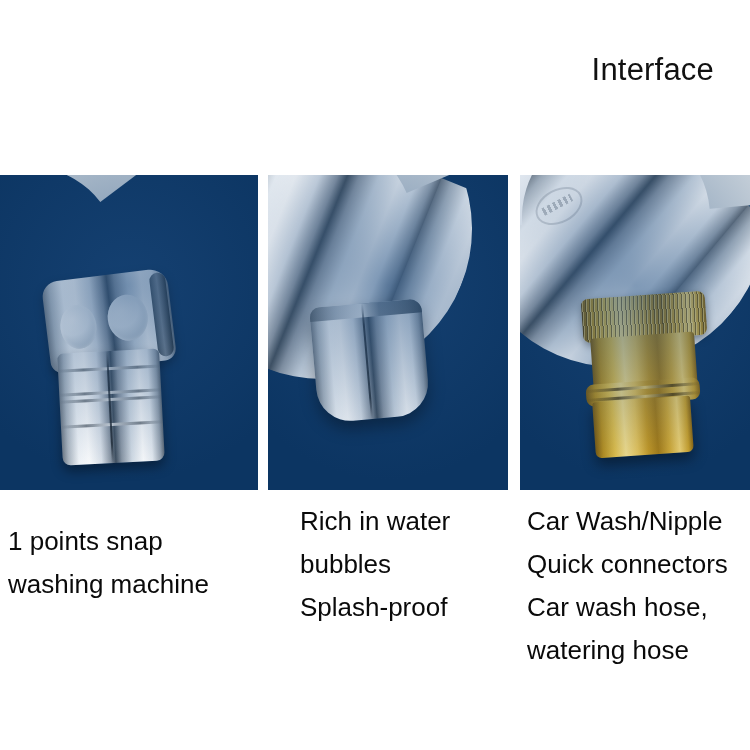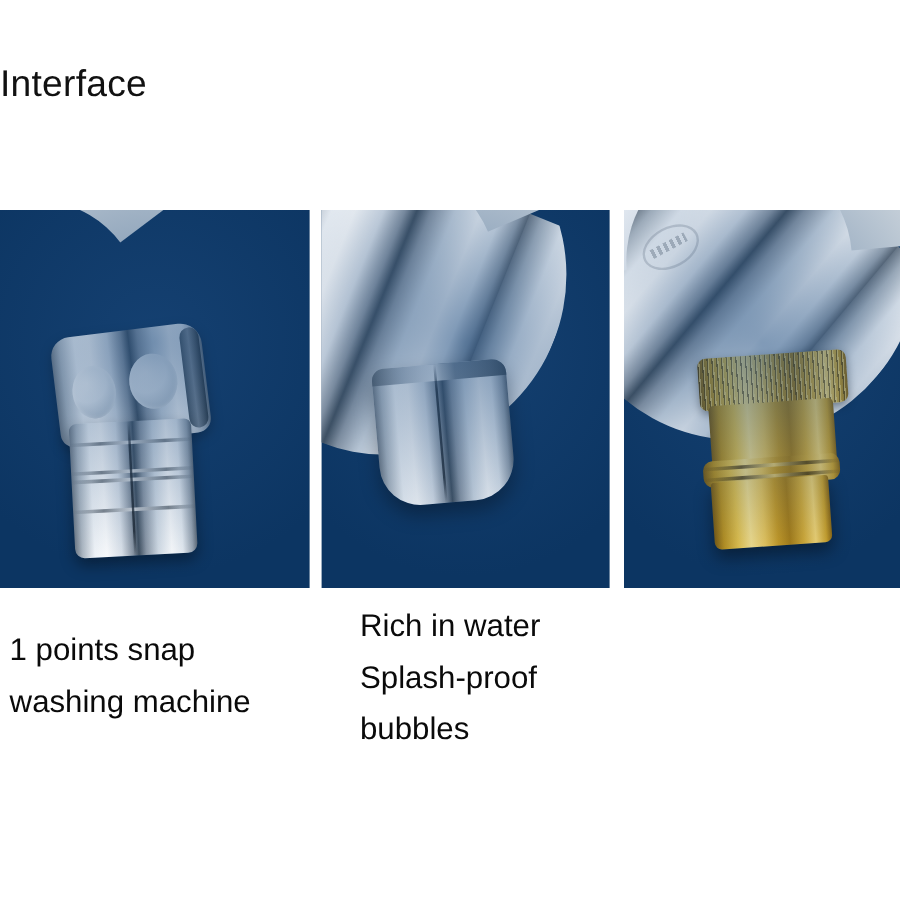--- a/index.html
+++ b/index.html
@@ -8,21 +8,21 @@
     background:#ffffff;
     font-family:"Liberation Sans","DejaVu Sans",sans-serif;
     overflow:hidden;
     position:relative;
   }
   #page{position:relative;width:750px;height:750px;}
 
   
   .title{
     position:absolute;left:0;top:52px;width:714px;
-    text-align:left;
+    text-align:right;
     font-size:31px;
     color:#111111;
     letter-spacing:0.2px;
     white-space:nowrap;
   }
 
   
   .band{
     position:absolute;left:0;top:175px;width:750px;height:315px;
     background:#ffffff;
@@ -251,18 +251,24 @@
 
   </div>
 
   <div class="caption" id="caption-1">
     <div>1 points snap</div>
     <div>washing machine</div>
   </div>
 
   <div class="caption" id="caption-2">
     <div>Rich in water</div>
+    <div>bubbles</div>
     <div>Splash-proof</div>
-    <div>bubbles</div>
-  </div>
-
+  </div>
+
+  <div class="caption" id="caption-3">
+    <div>Car Wash/Nipple</div>
+    <div>Quick connectors</div>
+    <div>Car wash hose,</div>
+    <div>watering hose</div>
+  </div>
 
 </div>
 
 </body></html>

